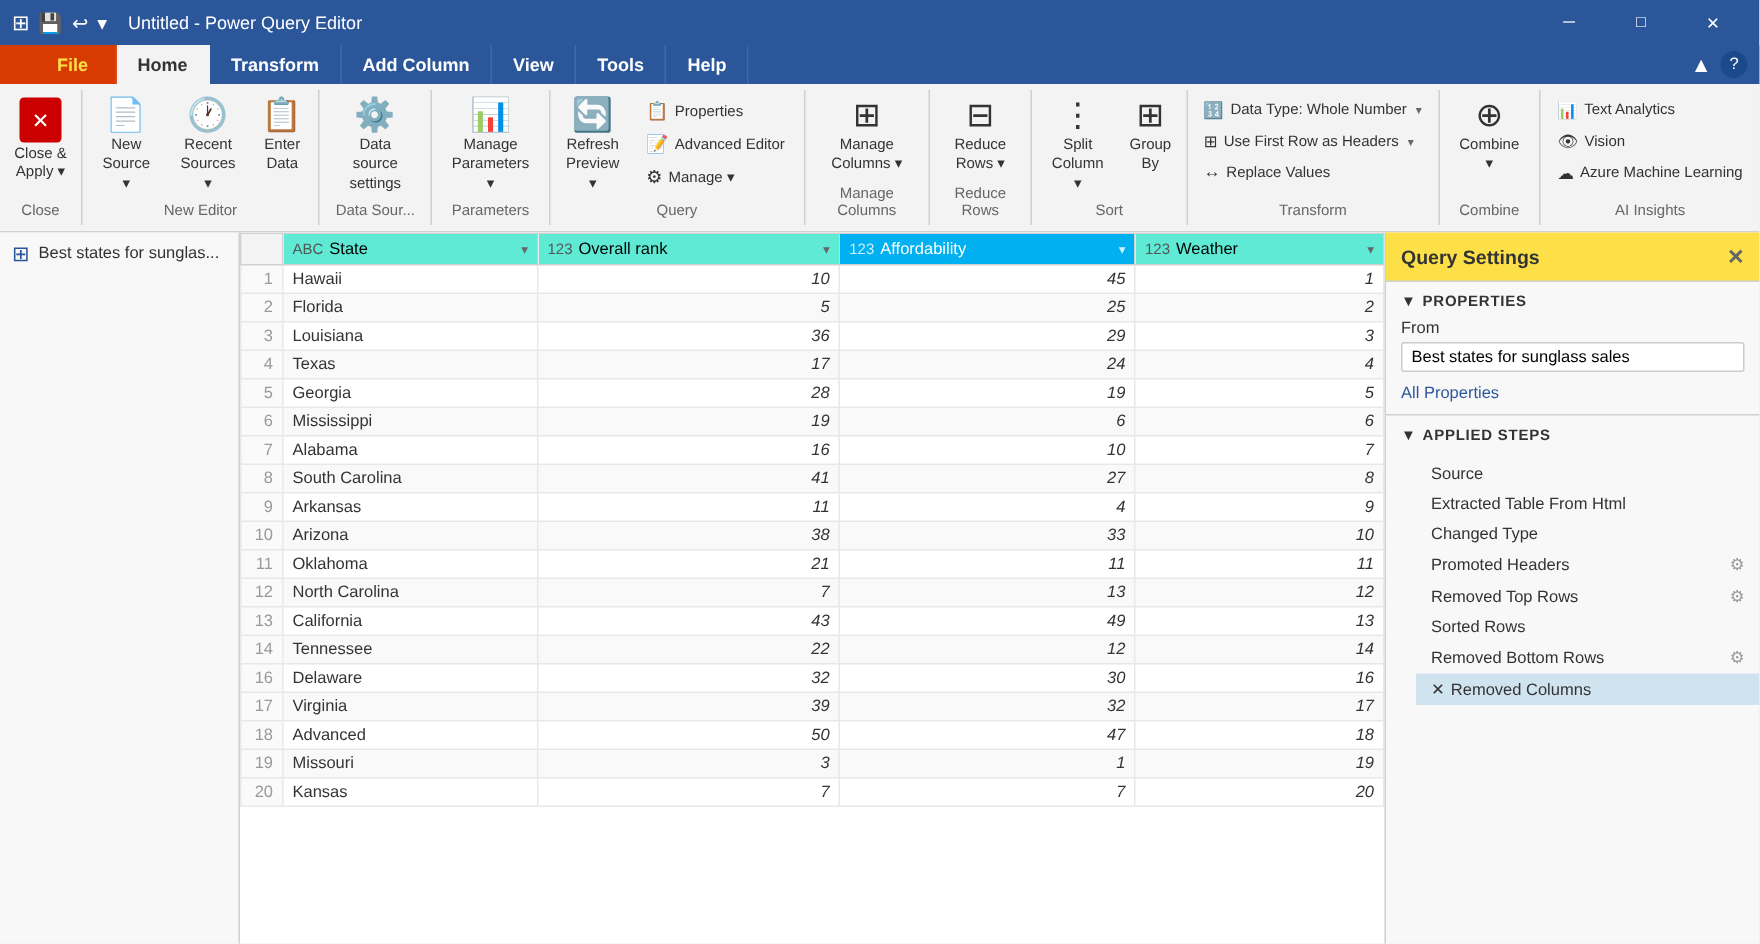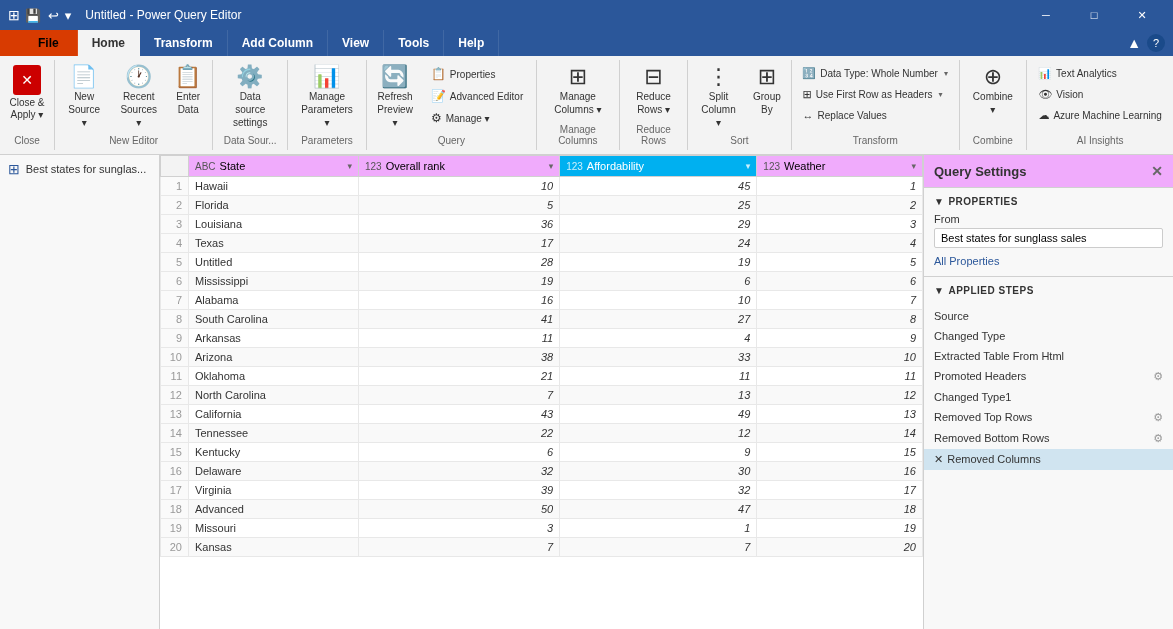--- a/index.html
+++ b/index.html
@@ -25,21 +25,21 @@
     .ribbon-tab {
       padding: 6px 14px;
       color: white;
       font-size: 12px;
       cursor: pointer;
       border-right: 1px solid rgba(255,255,255,0.1);
       font-weight: bold;
     }
     .ribbon-tab.active { background: #f3f3f3; color: #333; }
     .ribbon-tab.file-tab { background: #2b579a; color: white; font-weight: bold; padding: 6px 18px; }
-    .ribbon-tab.file-tab.active { background: #d83b01; color: #000000; padding-left: 38px; }
+    .ribbon-tab.file-tab.active { background: #d83b01; color: #fde047; padding-left: 38px; }
 
     .ribbon-content { display: flex; align-items: stretch; padding: 4px 0; background: #f3f3f3; min-height: 80px; }
     .ribbon-group {
       display: flex;
       flex-direction: column;
       align-items: center;
       border-right: 1px solid #d0d0d0;
       padding: 2px 4px;
       min-width: 60px;
     }
@@ -115,21 +115,21 @@
       flex: 1;
       overflow: auto;
       background: white;
     }
     .data-table {
       border-collapse: collapse;
       width: 100%;
       font-size: 11px;
     }
     .data-table th {
-      background: #f0abfc;
+      background: #5eead4;
       border: 1px solid #d0d0d0;
       padding: 4px 6px;
       text-align: left;
       position: sticky;
       top: 0;
       z-index: 10;
       font-weight: normal;
       white-space: nowrap;
     }
     .data-table th.highlighted { background: #00b0f0; color: white; }
@@ -155,21 +155,21 @@
     }
     .settings-header {
       display: flex;
       align-items: center;
       justify-content: space-between;
       padding: 8px 10px;
       font-size: 13px;
       font-weight: 600;
       color: #333;
       border-bottom: 1px solid #d0d0d0;
-      background: #f0abfc;
+      background: #fde047;
     }
     .settings-section {
       padding: 8px 10px;
       border-bottom: 1px solid #d0d0d0;
     }
     .settings-section-title {
       font-size: 10px;
       font-weight: bold;
       color: #333;
       letter-spacing: 0.5px;
@@ -186,25 +186,27 @@
       border-radius: 2px;
       font-size: 11px;
       background: white;
     }
     .settings-link { color: #2b579a; font-size: 11px; cursor: pointer; text-decoration: none; }
 
     
     .steps-list { padding: 4px 0; }
     .step-item {
       display: flex;
+      align-items: center;
       justify-content: space-between;
       padding: 4px 10px;
       cursor: pointer;
       font-size: 11px;
       color: #333;
+      margin-left: 20px;
     }
     .step-item.active { background: #d0e4f0; }
     .step-item .step-name { flex: 1; }
     .step-gear { color: #999; font-size: 11px; }
     .step-x { color: #333; font-size: 11px; margin-right: 4px; }
 
     
     ::-webkit-scrollbar { width: 12px; height: 12px; }
     ::-webkit-scrollbar-track { background: #f1f1f1; }
     ::-webkit-scrollbar-thumb { background: #c1c1c1; border-radius: 2px; }
@@ -470,21 +472,21 @@
     </tr>
           <tr>
       <td class="row-num">4</td>
       <td class="text-cell">Texas</td>
       <td class="italic">17</td>
       <td class="italic">24</td>
       <td class="italic">4</td>
     </tr>
           <tr>
       <td class="row-num">5</td>
-      <td class="text-cell">Untitled</td>
+      <td class="text-cell">Georgia</td>
       <td class="italic">28</td>
       <td class="italic">19</td>
       <td class="italic">5</td>
     </tr>
           <tr>
       <td class="row-num">6</td>
       <td class="text-cell">Mississippi</td>
       <td class="italic">19</td>
       <td class="italic">6</td>
       <td class="italic">6</td>
@@ -539,27 +541,20 @@
       <td class="italic">13</td>
     </tr>
           <tr>
       <td class="row-num">14</td>
       <td class="text-cell">Tennessee</td>
       <td class="italic">22</td>
       <td class="italic">12</td>
       <td class="italic">14</td>
     </tr>
           <tr>
-      <td class="row-num">15</td>
-      <td class="text-cell">Kentucky</td>
-      <td class="italic">6</td>
-      <td class="italic">9</td>
-      <td class="italic">15</td>
-    </tr>
-          <tr>
       <td class="row-num">16</td>
       <td class="text-cell">Delaware</td>
       <td class="italic">32</td>
       <td class="italic">30</td>
       <td class="italic">16</td>
     </tr>
           <tr>
       <td class="row-num">17</td>
       <td class="text-cell">Virginia</td>
       <td class="italic">39</td>
@@ -613,35 +608,35 @@
       <div class="settings-section-title">
         <span>▼</span>
         <span>APPLIED STEPS</span>
       </div>
     </div>
     <div class="steps-list" id="steps-list">
     <div class="step-item">
           <span class="step-name">Source</span>
         </div>
         <div class="step-item">
+          <span class="step-name">Extracted Table From Html</span>
+        </div>
+        <div class="step-item">
           <span class="step-name">Changed Type</span>
-        </div>
-        <div class="step-item">
-          <span class="step-name">Extracted Table From Html</span>
         </div>
         <div class="step-item">
           <span class="step-name">Promoted Headers</span>
           <span class="step-gear">⚙</span>
         </div>
         <div class="step-item">
-          <span class="step-name">Changed Type1</span>
-        </div>
-        <div class="step-item">
           <span class="step-name">Removed Top Rows</span>
           <span class="step-gear">⚙</span>
+        </div>
+        <div class="step-item">
+          <span class="step-name">Sorted Rows</span>
         </div>
         <div class="step-item">
           <span class="step-name">Removed Bottom Rows</span>
           <span class="step-gear">⚙</span>
         </div>
         <div class="step-item active">
           <span class="step-x">✕</span>
           <span class="step-name">Removed Columns</span>
         </div>
       </div>

